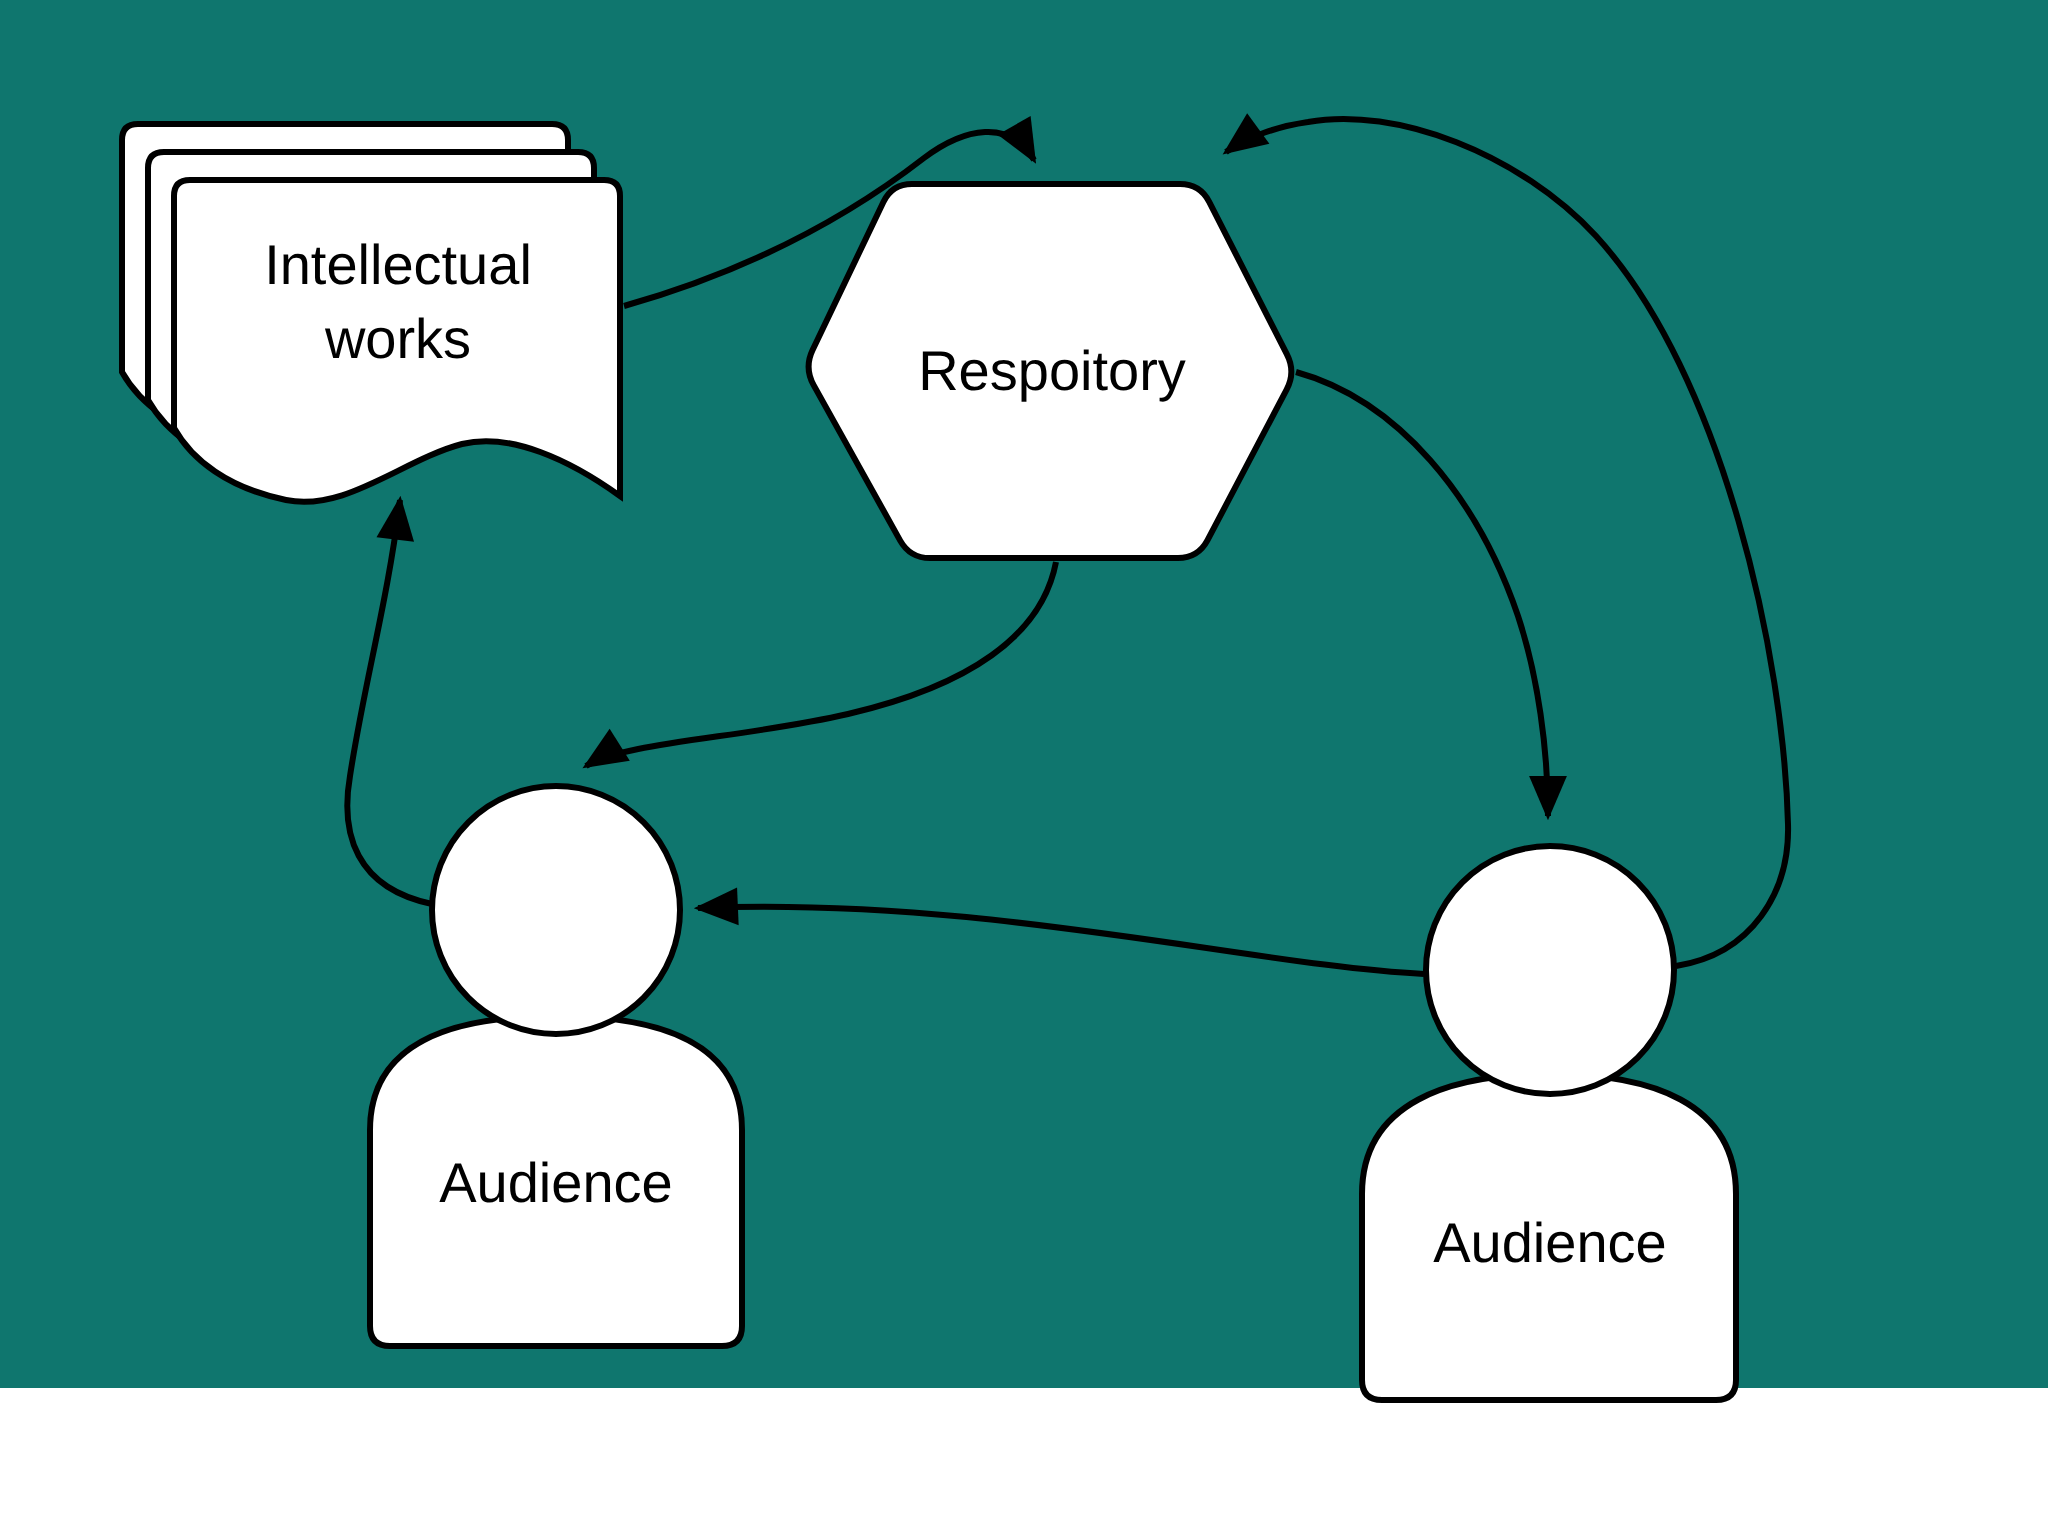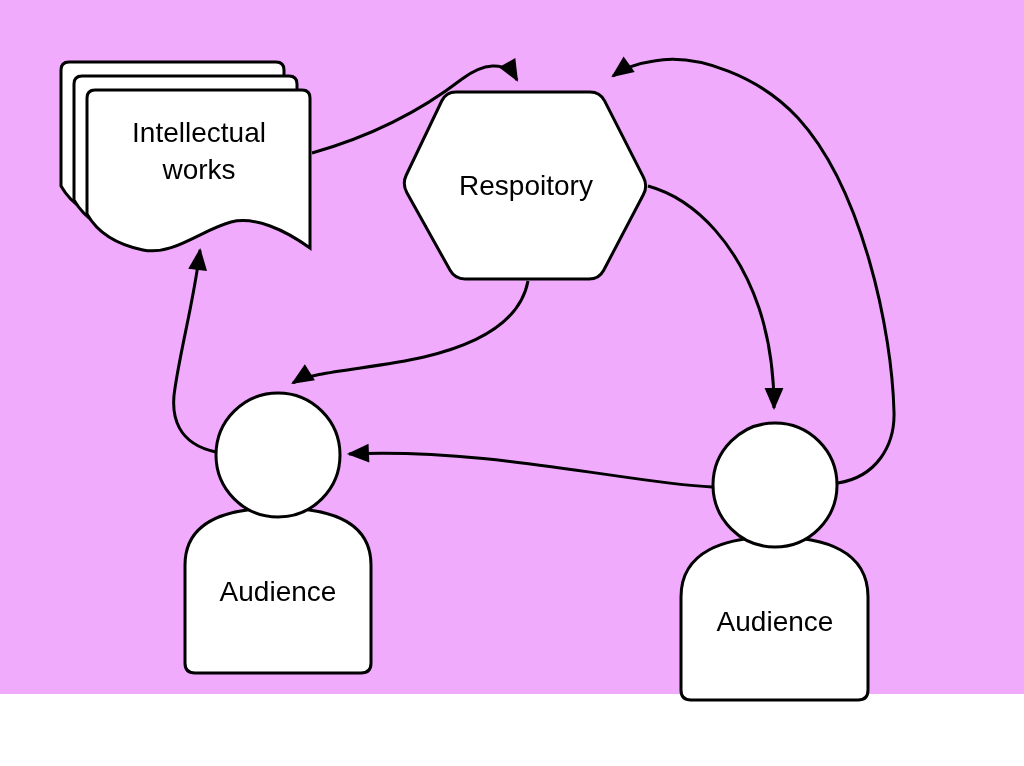--- a/index.html
+++ b/index.html
@@ -8,21 +8,21 @@
     background: #ffffff;
     width: 1024px;
     height: 766px;
     overflow: hidden;
     font-family: "Liberation Sans", sans-serif;
   }
   .stage {
     position: relative;
     width: 1024px;
     height: 694px;
-    background: #f0abfc;
+    background: #0f766e;
   }
   svg { display: block; }
   .shape { stroke-width: 3; }
   .edge  { fill: none; stroke-width: 3; }
   .label {
     stroke: none;
     font-family: "Liberation Sans", sans-serif;
     font-size: 28px;
     text-anchor: middle;
   }

